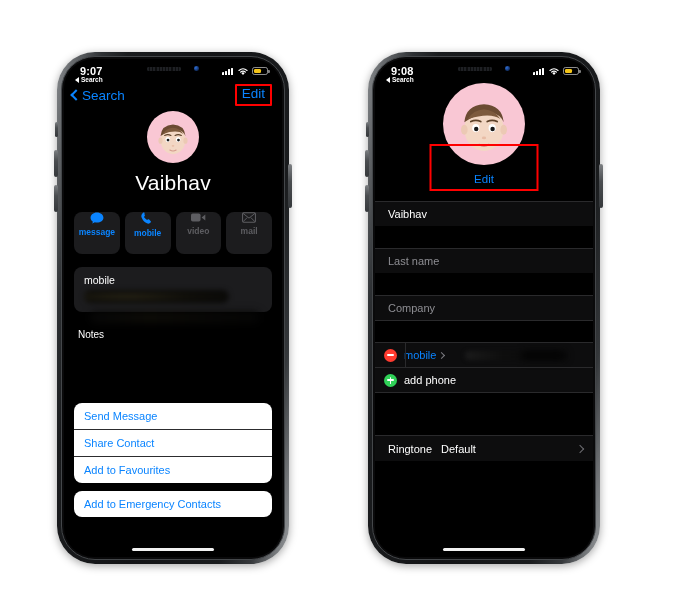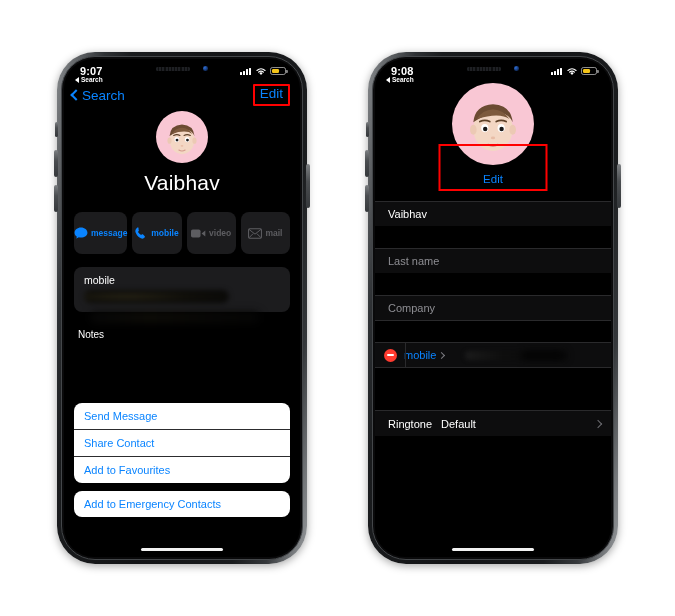--- a/index.html
+++ b/index.html
@@ -12,21 +12,21 @@
     height: 616px;
     position: relative;
     overflow: hidden;
     font-family: "Liberation Sans", sans-serif;
     -webkit-font-smoothing: antialiased;
   }
 
   
   .phone {
     position: absolute;
-    width: 250px;
+    width: 232px;
     height: 512px;
     border-radius: 38px;
     background: linear-gradient(100deg,#8a8d90 0%,#5c5f62 7%,#2e3134 14%,#1a1c1e 22%,#131416 50%,#1a1c1e 78%,#35383b 88%,#74777a 95%,#9a9da0 100%);
     box-shadow: 0 2px 9px rgba(0,0,0,0.35);
     padding: 0;
     box-sizing: border-box;
   }
   .phone-inner-ring {
     position: absolute;
     inset: 4px;
@@ -217,22 +217,23 @@
     gap: 5px;
     padding: 0 10px;
     margin-top: 17px;
   }
   .act {
     flex: 1;
     background: #1c1c1e;
     border-radius: 8px;
     height: 42px;
     display: flex;
-    align-items: center;
-    justify-content: center;
+    flex-direction: column;
+    align-items: center;
+    justify-content: flex-start;
     gap: 3px;
   }
   .act .lbl { font-size: 8.5px; color: #0a84ff; font-weight: bold;}
   .act.disabled .lbl { color: #5d5d61; }
   .act .glyph { color: #0a84ff; display: flex; align-items: center; }
   .act.disabled .glyph { color: #5d5d61; }
 
   
   .card {
     margin: 13px 10px 0 10px;
@@ -640,20 +641,24 @@
       <div class="entry-group">
         <div class="entry-row">
           <span class="circ minus"></span>
           <span class="entry-label-blue">
             <span>mobile</span>
             <span class="chev-right-sm"></span>
           </span>
           <span class="entry-divider"></span>
           <span class="redact-sm"></span>
         </div>
+        <div class="entry-row">
+          <span class="circ plus"></span>
+          <span class="entry-label-white">add phone</span>
+        </div>
       </div>
 
       <div class="spacer-blk"></div>
 
 
       <div class="spacer-blk"></div>
 
       <div class="ringtone-row">
         <span>Ringtone</span>
         <span>Default</span>

